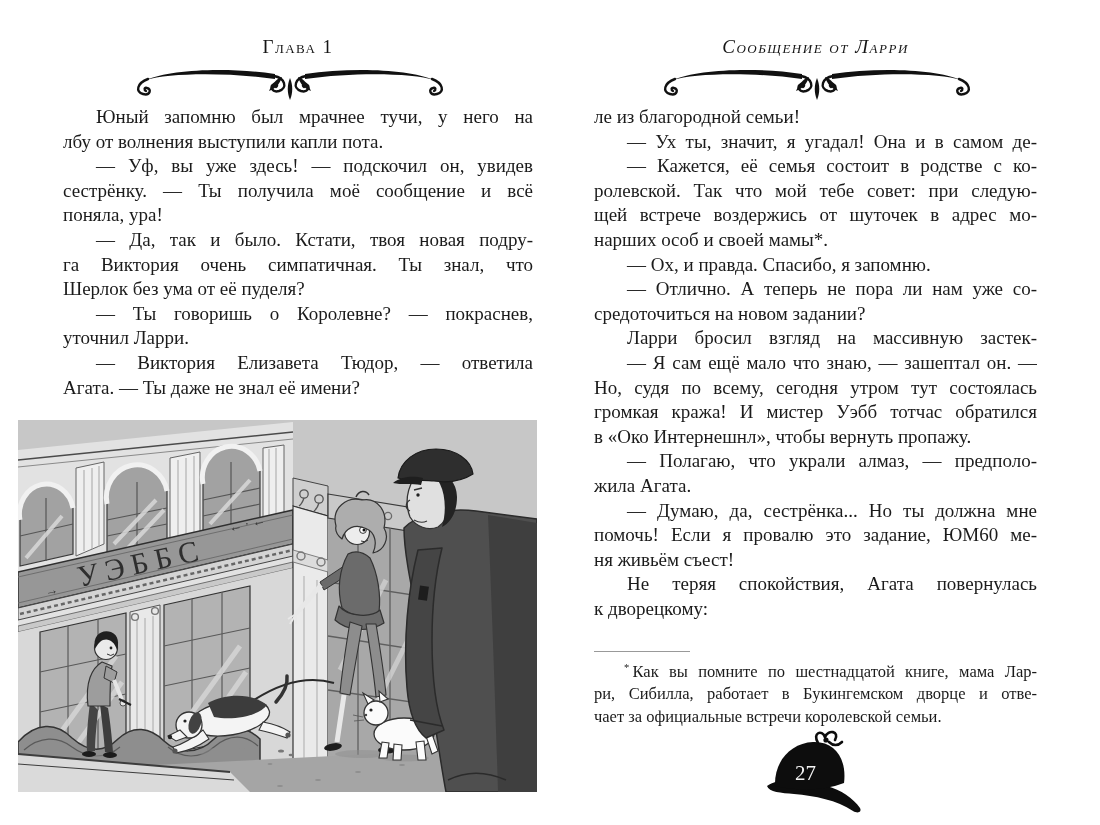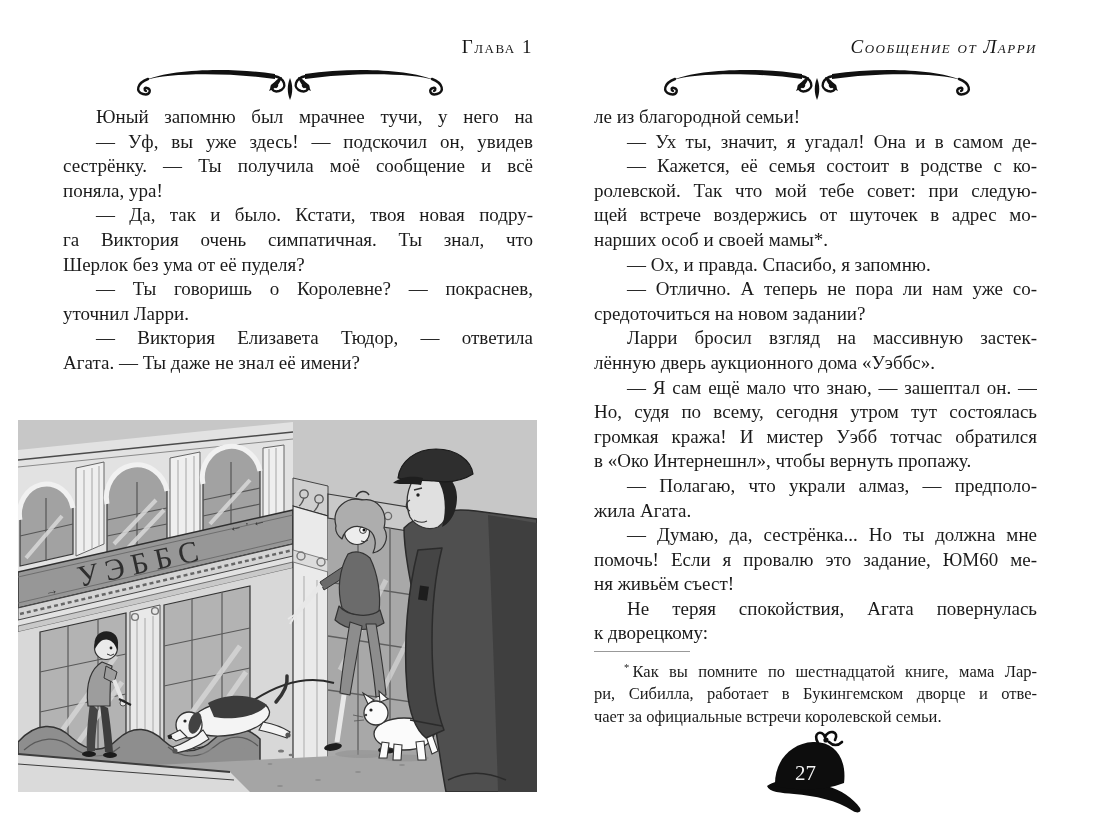--- a/index.html
+++ b/index.html
@@ -2,21 +2,21 @@
 <html><head>
 <meta charset="utf-8">
 <style>
   html,body{margin:0;padding:0;}
   body{
     width:1100px;height:825px;position:relative;background:#ffffff;
     font-family:"Liberation Serif", serif;color:#1b1b1b;overflow:hidden;
   }
   .page-head{
     position:absolute;top:36px;font-variant:small-caps;font-size:19px;
-    letter-spacing:1.5px;text-align:right;color:#151515;
+    letter-spacing:1.5px;text-align:center;color:#151515;
   }
   #left-head{left:63px;width:470px;}
   #right-head{left:594px;width:443px;font-style:italic;}
   .flourish{position:absolute;top:60px;width:330px;height:42px;}
   #left-flourish{left:125px;}
   #right-flourish{left:652px;}
   .bodycol{
     position:absolute;top:105px;font-size:19px;line-height:24.6px;overflow:hidden;
   }
   #left-text{left:63px;width:470px;height:300px;}
@@ -53,20 +53,21 @@
     </g>
     <use href="#fl-half" transform="translate(330,0) scale(-1,1)"></use>
     <path d="M165,18 C168,25 168,33 165,40 C162,33 162,25 165,18 Z"></path>
     <path d="M157,17 C155,24 150,29 144,31 C147,24 151,19 157,17 Z"></path>
     <path d="M173,17 C175,24 180,29 186,31 C183,24 179,19 173,17 Z"></path>
   </g>
 </svg>
 
 <div id="left-text" class="bodycol">
     <div class="line first">Юный запомню был мрачнее тучи, у него на</div>
+    <div class="line pe">лбу от волнения выступили капли пота.</div>
     <div class="line first">— Уф, вы уже здесь! — подскочил он, увидев</div>
     <div class="line">сестрёнку. — Ты получила моё сообщение и всё</div>
     <div class="line pe">поняла, ура!</div>
     <div class="line first">— Да, так и было. Кстати, твоя новая подру-</div>
     <div class="line">га Виктория очень симпатичная. Ты знал, что</div>
     <div class="line pe">Шерлок без ума от её пуделя?</div>
     <div class="line first">— Ты говоришь о Королевне? — покраснев,</div>
     <div class="line pe">уточнил Ларри.</div>
     <div class="line first">— Виктория Елизавета Тюдор, — ответила</div>
     <div class="line pe">Агата. — Ты даже не знал её имени?</div>
@@ -360,21 +361,20 @@
     <div class="line pe">ле из благородной семьи!</div>
     <div class="line first">— Ух ты, значит, я угадал! Она и в самом де-</div>
     <div class="line first">— Кажется, её семья состоит в родстве с ко-</div>
     <div class="line">ролевской. Так что мой тебе совет: при следую-</div>
     <div class="line">щей встрече воздержись от шуточек в адрес мо-</div>
     <div class="line pe">нарших особ и своей мамы*.</div>
     <div class="line first pe">— Ох, и правда. Спасибо, я запомню.</div>
     <div class="line first">— Отлично. А теперь не пора ли нам уже со-</div>
     <div class="line pe">средоточиться на новом задании?</div>
     <div class="line first">Ларри бросил взгляд на массивную застек-</div>
-    <div class="line pe">лённую дверь аукционного дома «Уэббс».</div>
     <div class="line first">— Я сам ещё мало что знаю, — зашептал он. —</div>
     <div class="line">Но, судя по всему, сегодня утром тут состоялась</div>
     <div class="line">громкая кража! И мистер Уэбб тотчас обратился</div>
     <div class="line pe">в «Око Интернешнл», чтобы вернуть пропажу.</div>
     <div class="line first">— Полагаю, что украли алмаз, — предполо-</div>
     <div class="line pe">жила Агата.</div>
     <div class="line first">— Думаю, да, сестрёнка... Но ты должна мне</div>
     <div class="line">помочь! Если я провалю это задание, ЮМ60 ме-</div>
     <div class="line pe">ня живьём съест!</div>
     <div class="line first">Не теряя спокойствия, Агата повернулась</div>

